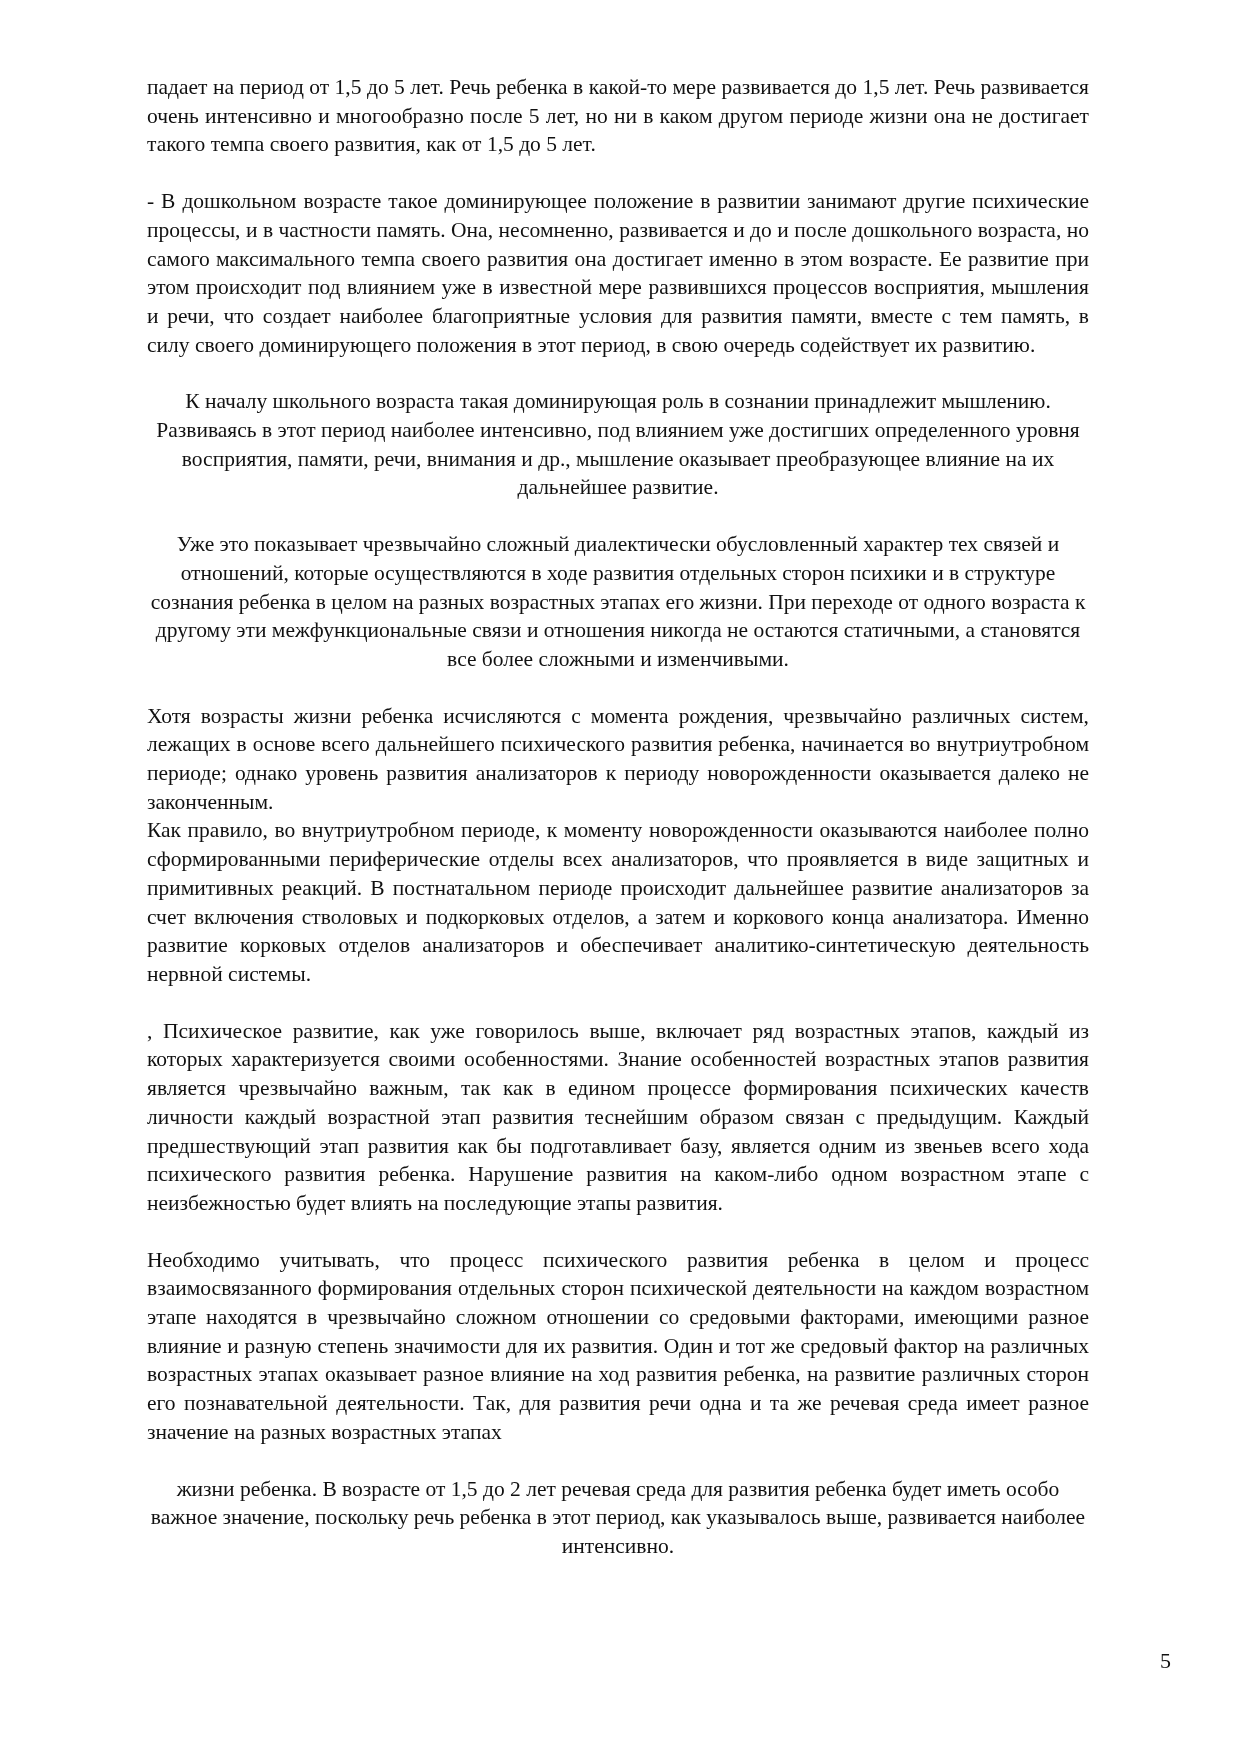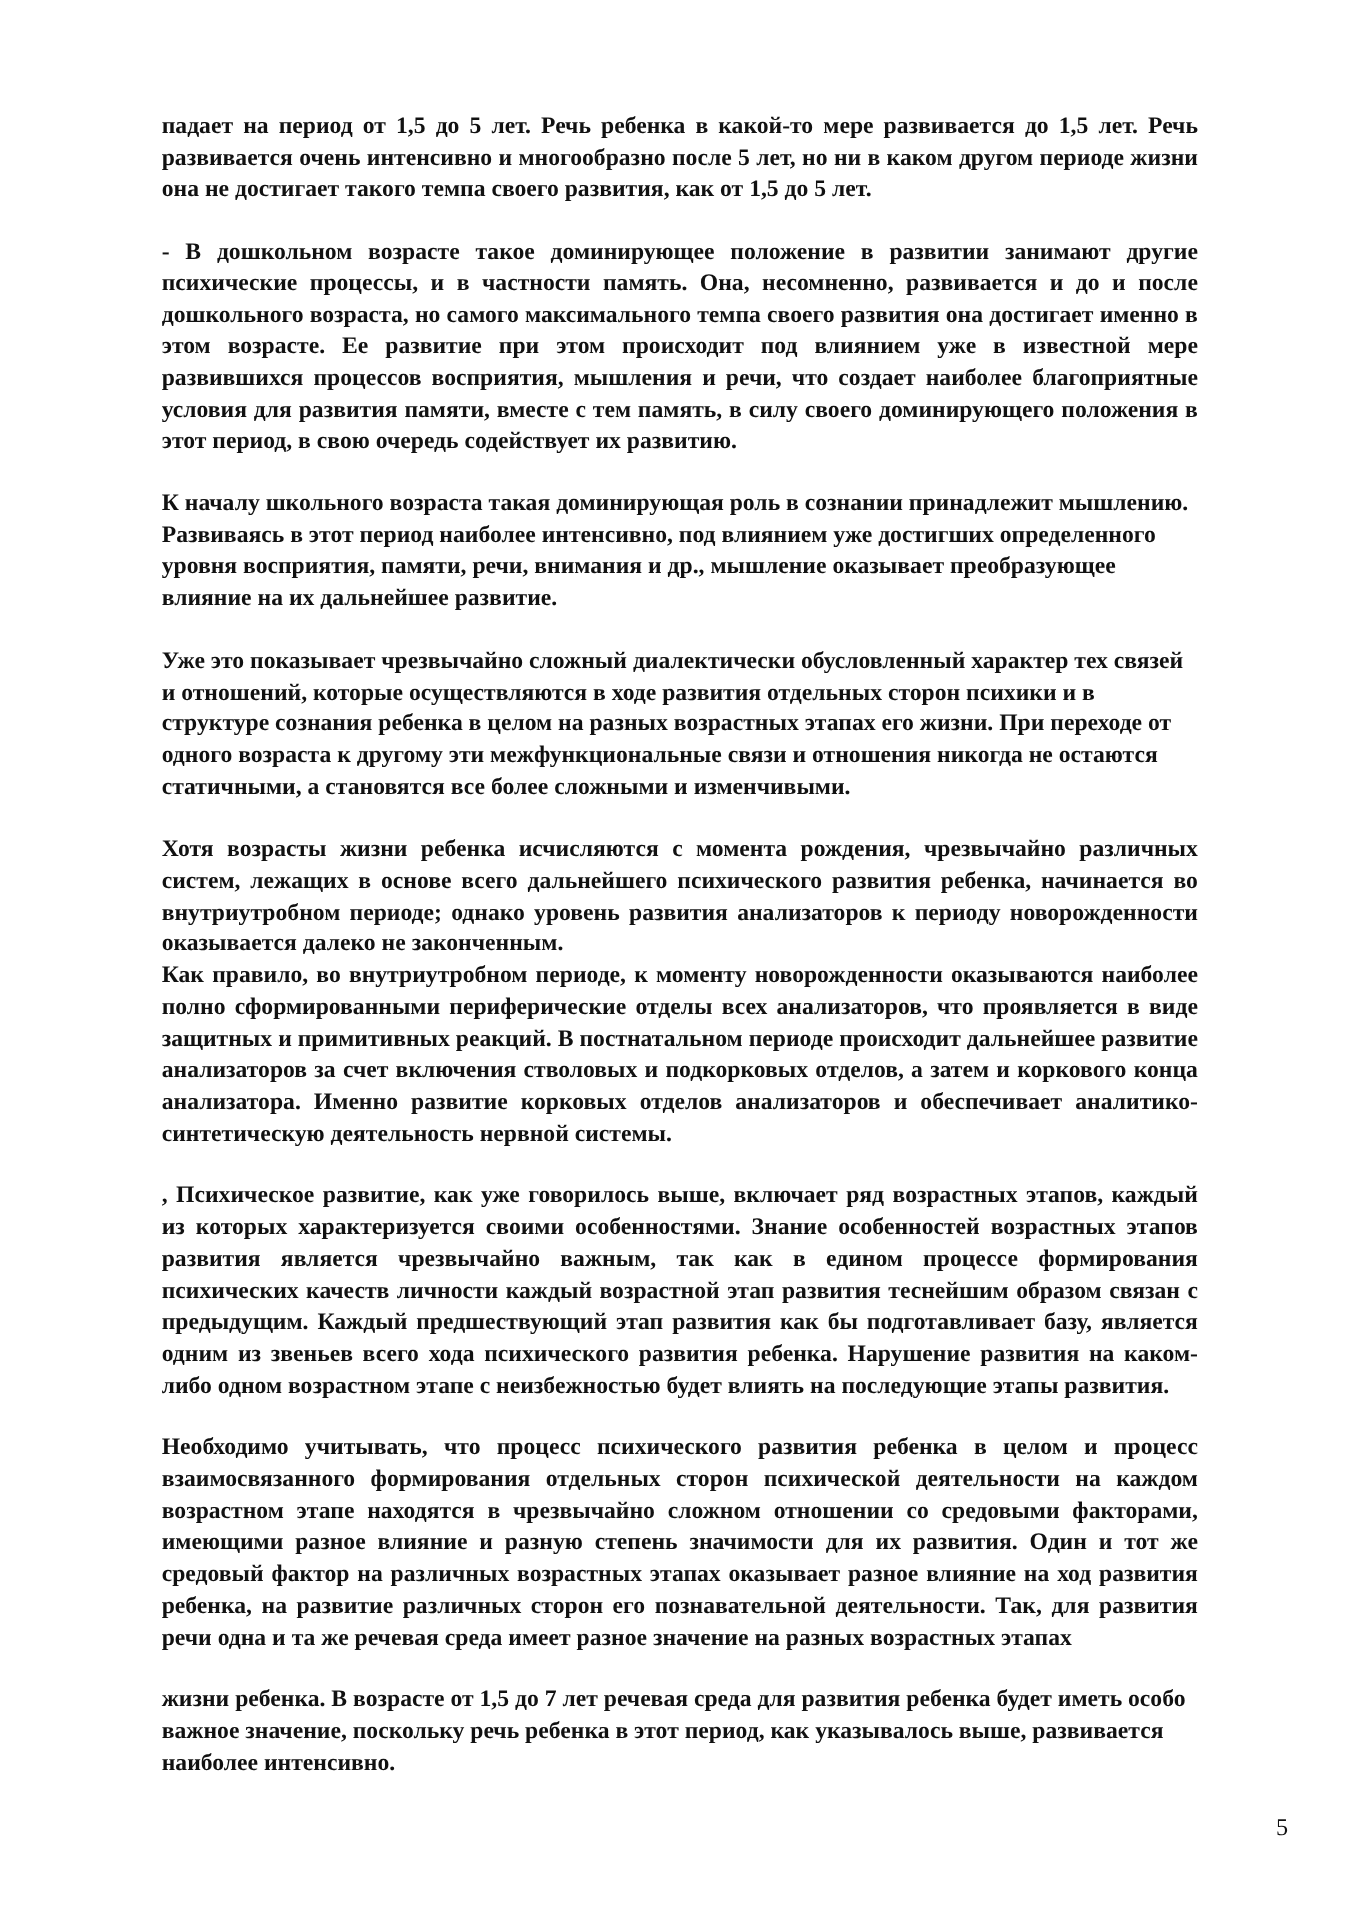--- a/index.html
+++ b/index.html
@@ -1,20 +1,20 @@
 <!DOCTYPE html>
 <html><head>
 <meta charset="utf-8">
 <style>
   html, body { margin: 0; padding: 0; background: #ffffff; }
   body { width: 1240px; height: 1754px; position: relative; overflow: hidden;
          font-family: "Liberation Serif", "DejaVu Serif", serif; color: #111; }
-  .page { position: absolute; left: 147px; top: 100px; width: 942px; font-weight: bold; }
+  .page { position: absolute; left: 147px; top: 73px; width: 942px; }
   .para { font-size: 21.5px; line-height: 28.7px; margin: 0; text-align: justify; }
-  .para.ragged { text-align: left; }
+  .para.ragged { text-align: center; }
   .gap { height: 28px; }
   .page-number { position: absolute; left: 1160px; top: 1648px; font-size: 22px; }
 </style>
 </head>
 <body>
 
 <div class="page">
   <p class="para">падает на период от 1,5 до 5 лет. Речь ребенка в какой-то мере развивается до 1,5 лет. Речь развивается очень интенсивно и многообразно после 5 лет, но ни в каком другом периоде жизни она не достигает такого темпа своего развития, как от 1,5 до 5 лет.</p>
   <div class="gap"></div>
   <p class="para">- В дошкольном возрасте такое доминирующее положение в развитии занимают другие психические процессы, и в частности память. Она, несомненно, развивается и до и после дошкольного возраста, но самого максимального темпа своего развития она достигает именно в этом возрасте. Ее развитие при этом происходит под влиянием уже в известной мере развившихся процессов восприятия, мышления и речи, что создает наиболее благоприятные условия для развития памяти, вместе с тем память, в силу своего доминирующего положения в этот период, в свою очередь содействует их развитию.</p>
@@ -23,16 +23,16 @@
   <div class="gap"></div>
   <p class="para ragged">Уже это показывает чрезвычайно сложный диалектически обусловленный характер тех связей и отношений, которые осуществляются в ходе развития отдельных сторон психики и в структуре сознания ребенка в целом на разных возрастных этапах его жизни. При переходе от одного возраста к другому эти межфункциональные связи и отношения никогда не остаются статичными, а становятся все более сложными и изменчивыми.</p>
   <div class="gap"></div>
   <p class="para">Хотя возрасты жизни ребенка исчисляются с момента рождения, чрезвычайно различных систем, лежащих в основе всего дальнейшего психического развития ребенка, начинается во внутриутробном периоде; однако уровень развития анализаторов к периоду новорожденности оказывается далеко не законченным.</p>
   <p class="para">Как правило, во внутриутробном периоде, к моменту новорожденности оказываются наиболее полно сформированными периферические отделы всех анализаторов, что проявляется в виде защитных и примитивных реакций. В постнатальном периоде происходит дальнейшее развитие анализаторов за счет включения стволовых и подкорковых отделов, а затем и коркового конца анализатора. Именно развитие корковых отделов анализаторов и обеспечивает аналитико-синтетическую деятельность нервной системы.</p>
   <div class="gap"></div>
   <p class="para">, Психическое развитие, как уже говорилось выше, включает ряд возрастных этапов, каждый из которых характеризуется своими особенностями. Знание особенностей возрастных этапов развития является чрезвычайно важным, так как в едином процессе формирования психических качеств личности каждый возрастной этап развития теснейшим образом связан с предыдущим. Каждый предшествующий этап развития как бы подготавливает базу, является одним из звеньев всего хода психического развития ребенка. Нарушение развития на каком-либо одном возрастном этапе с неизбежностью будет влиять на последующие этапы развития.</p>
   <div class="gap"></div>
   <p class="para">Необходимо учитывать, что процесс психического развития ребенка в целом и процесс взаимосвязанного формирования отдельных сторон психической деятельности на каждом возрастном этапе находятся в чрезвычайно сложном отношении со средовыми факторами, имеющими разное влияние и разную степень значимости для их развития. Один и тот же средовый фактор на различных возрастных этапах оказывает разное влияние на ход развития ребенка, на развитие различных сторон его познавательной деятельности. Так, для развития речи одна и та же речевая среда имеет разное значение на разных возрастных этапах</p>
   <div class="gap"></div>
-  <p class="para ragged">жизни ребенка. В возрасте от 1,5 до 7 лет речевая среда для развития ребенка будет иметь особо важное значение, поскольку речь ребенка в этот период, как указывалось выше, развивается наиболее интенсивно.</p>
+  <p class="para ragged">жизни ребенка. В возрасте от 1,5 до 2 лет речевая среда для развития ребенка будет иметь особо важное значение, поскольку речь ребенка в этот период, как указывалось выше, развивается наиболее интенсивно.</p>
 </div>
 
 <div class="page-number">5</div>
 
 </body></html>

